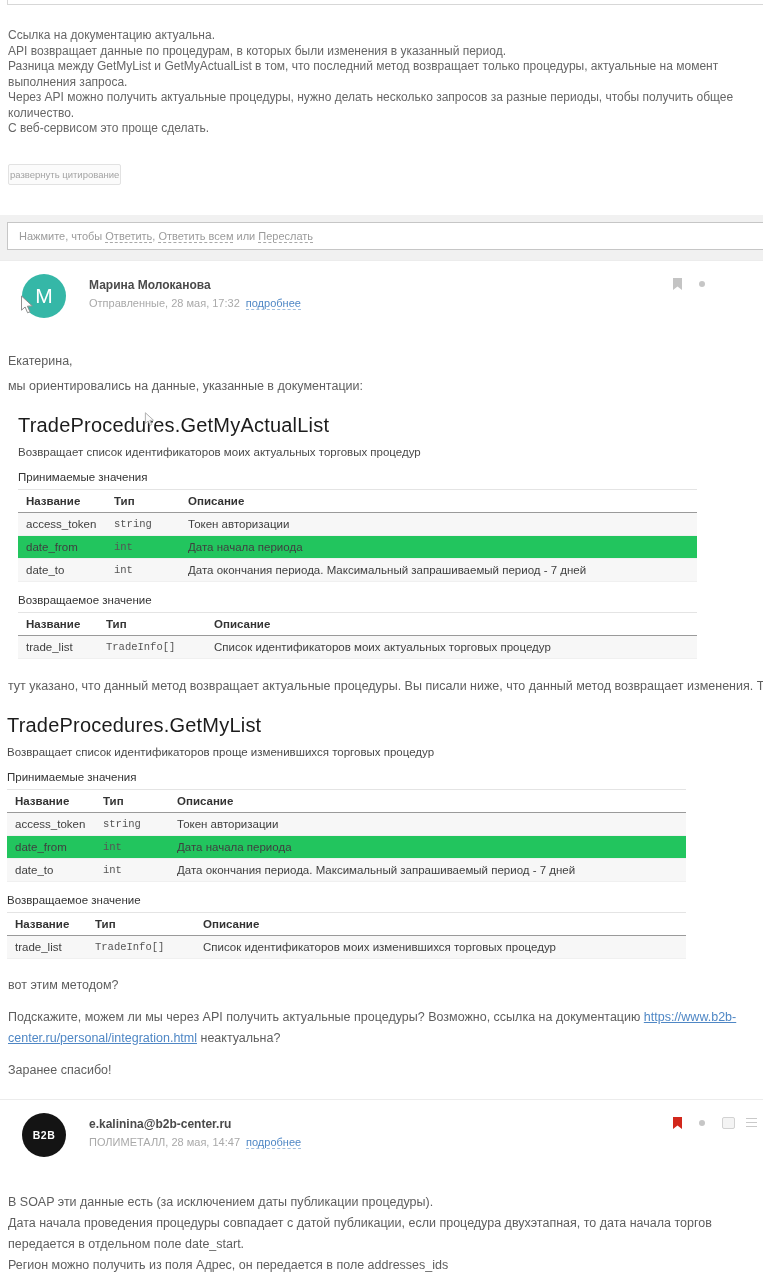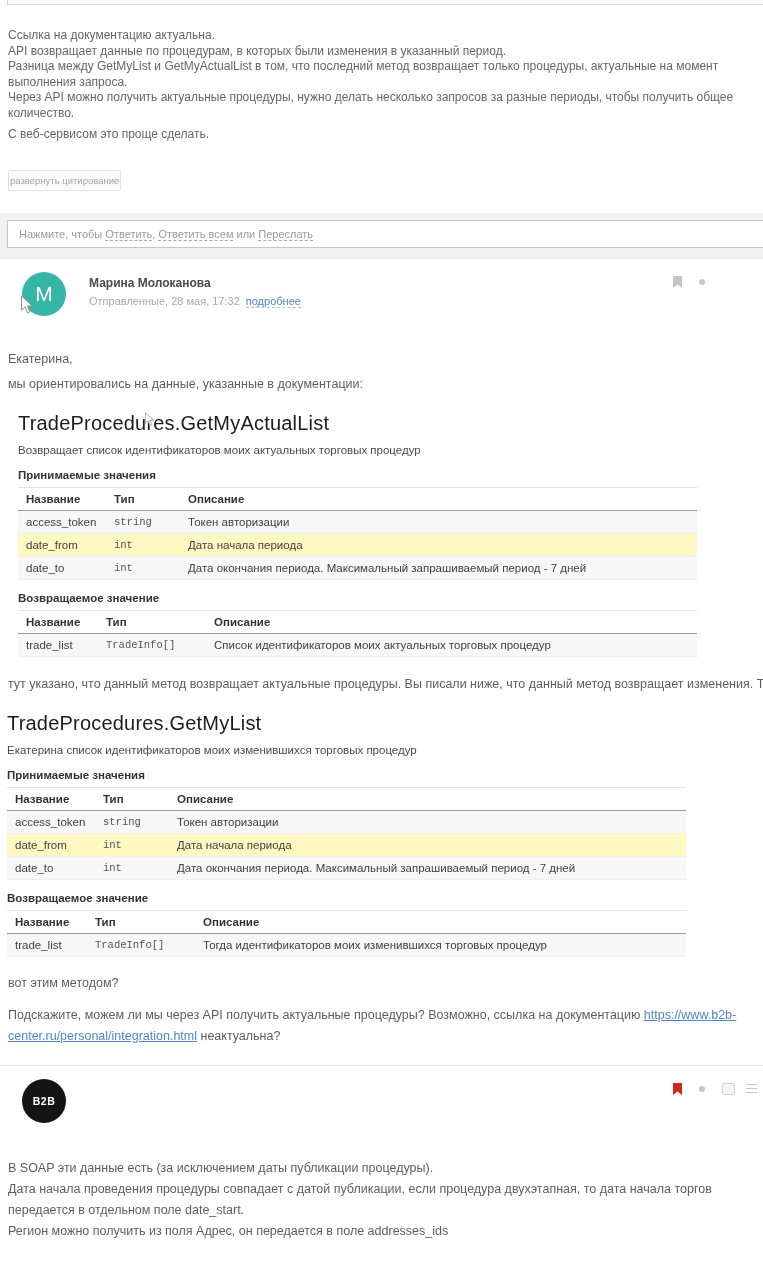--- a/index.html
+++ b/index.html
@@ -10,31 +10,31 @@
     color:#5e5e5e;
   }
   .page{position:relative;width:763px;height:1280px;}
 
   
   .top-edge{margin-left:7px;height:4px;border-left:1px solid #d7d7d7;border-bottom:1px solid #d7d7d7;}
 
   
   .quote{padding:23px 8px 0 8px;}
   .quote p{margin:0;font-size:12px;line-height:15.5px;color:#666;}
-  .quote p.closing{margin-top:6px;}
+  .quote p.closing{margin-top:0;}
 
   .expand-btn{
     display:inline-block;margin:27px 0 0 8px;
     font-family:"Liberation Sans", sans-serif;
     font-size:9.5px;color:#a3a3a3;background:#fbfbfb;
     border:1px solid #e2e2e2;border-radius:2px;padding:4px 1px;cursor:pointer;
   }
 
   
-  .reply-band{margin-top:22px;background:#f1f1f1;padding:7px 12px 10px 0;}
+  .reply-band{margin-top:30px;background:#f1f1f1;padding:7px 12px 10px 0;}
   .reply-input{
     box-sizing:border-box;margin-left:7px;width:760px;height:28px;
     background:#fff;border:1px solid #c6c6c6;
     font-size:11px;color:#9b9b9b;padding:7px 0 0 11px;cursor:text;
   }
   .ph-link{color:#9b9b9b;text-decoration:none;border-bottom:1px dashed #a8a8a8;cursor:pointer;}
 
   
   .message{border-top:1px solid #ececec;background:#fff;}
   .msg-header{position:relative;display:flex;padding:13px 0 0 22px;}
@@ -66,29 +66,29 @@
   .m1-after{margin-top:16px !important;}
   .m1-q{margin-top:11px !important;}
   .m1-thanks{margin-top:11px !important;}
 
   
   .doc{margin-top:17px;}
   .doc1{margin-left:18px;}
   .doc2{margin-left:7px;}
   .doc-title{margin:0;font-size:20px;font-weight:500;color:#1c1c1c;letter-spacing:.2px;font-family:"Liberation Sans",sans-serif;}
   .doc-sub{margin:8px 0 0 0 !important;font-size:11.5px;color:#4a4a4a;line-height:14px !important;}
-  .doc-label{margin:11px 0 0 0 !important;font-size:11.5px;font-weight:bold;color:#333;line-height:14px !important;}
+  .doc-label{margin:11px 0 0 0 !important;font-size:11.5px;font-weight:normal;color:#333;line-height:14px !important;}
   .doc-table{margin-top:5px;border-collapse:collapse;width:679px;font-size:11.5px;color:#3f3f3f;table-layout:fixed;}
   .doc-table th{
     text-align:left;font-weight:bold;color:#333;padding:5px 8px;
     border-top:1px solid #e4e4e4;border-bottom:1px solid #9a9a9a;
   }
   .doc-table td{padding:5px 8px;border-bottom:1px solid #f0f0f0;vertical-align:top;}
   .doc-table tr.odd{background:#f7f7f7;}
-  .doc-table tr.hl{background:#fef9c3;}
+  .doc-table tr.hl{background:#22c55e;}
   .mono{font-family:Liberation Mono, monospace;font-size:10.5px;color:#555;}
   .acc .c1{width:72px;} .acc .c2{width:58px;}
   .ret .c1{width:64px;} .ret .c2{width:92px;}
 
   .body-link{color:#4f87c5;text-decoration:underline;cursor:pointer;}
 
   
   .msg2{margin-top:18px;}
   .m2-p1{padding-top:35px;}
 
@@ -184,21 +184,21 @@
               <td>Список идентификаторов моих актуальных торговых процедур</td>
             </tr>
           </tbody>
         </table>
       </div>
 
       <p class="mid-clip">тут указано, что данный метод возвращает актуальные процедуры. Вы писали ниже, что данный метод возвращает изменения. Тогда в чем разница между ним и</p>
 
       <div class="doc doc2">
         <h1 class="doc-title">TradeProcedures.GetMyList</h1>
-        <p class="doc-sub">Екатерина список идентификаторов моих изменившихся торговых процедур</p>
+        <p class="doc-sub">Возвращает список идентификаторов проще изменившихся торговых процедур</p>
         <p class="doc-label">Принимаемые значения</p>
         <table class="doc-table acc">
           <thead>
             <tr>
               <th class="c1">Название</th>
               <th class="c2">Тип</th>
               <th>Описание</th>
             </tr>
           </thead>
           <tbody>
@@ -225,37 +225,42 @@
             <tr>
               <th class="c1">Название</th>
               <th class="c2">Тип</th>
               <th>Описание</th>
             </tr>
           </thead>
           <tbody>
             <tr class="odd">
               <td>trade_list</td>
               <td class="mono">TradeInfo[]</td>
-              <td>Тогда идентификаторов моих изменившихся торговых процедур</td>
+              <td>Список идентификаторов моих изменившихся торговых процедур</td>
             </tr>
           </tbody>
         </table>
       </div>
 
       <p class="m1-after">вот этим методом?</p>
       <p class="m1-q"><span>Подскажите, можем ли мы через API получить актуальные процедуры? Возможно, ссылка на документацию </span><a class="body-link">https://www.b2b-center.ru/personal/integration.html</a><span> неактуальна?</span></p>
+      <p class="m1-thanks">Заранее спасибо!</p>
     </div>
   </article>
 
   
   <article class="message msg2">
     <header class="msg-header">
       <div class="avatar avatar-dark">
           <span>B2B</span>
         </div>
+      <div class="sender-info">
+        <div class="sender-name">e.kalinina@b2b-center.ru</div>
+        <div class="sender-meta"><span>ПОЛИМЕТАЛЛ, 28 мая, 14:47</span><a class="details-link">подробнее</a></div>
+      </div>
       <span class="hicon icon-bookmark bm-red" style="left:672px;">
           <svg width="11" height="14" viewBox="0 0 11 14">
             <path d="M1 1h9v12L5.5 9.4 1 13z" fill="currentColor"></path>
           </svg>
         </span>
       <span class="hicon icon-dot" style="left:699px;"></span>
       <span class="hicon icon-folder" style="left:722px;"></span>
       <span class="hicon icon-menu" style="left:746px;"></span>
     </header>
 

